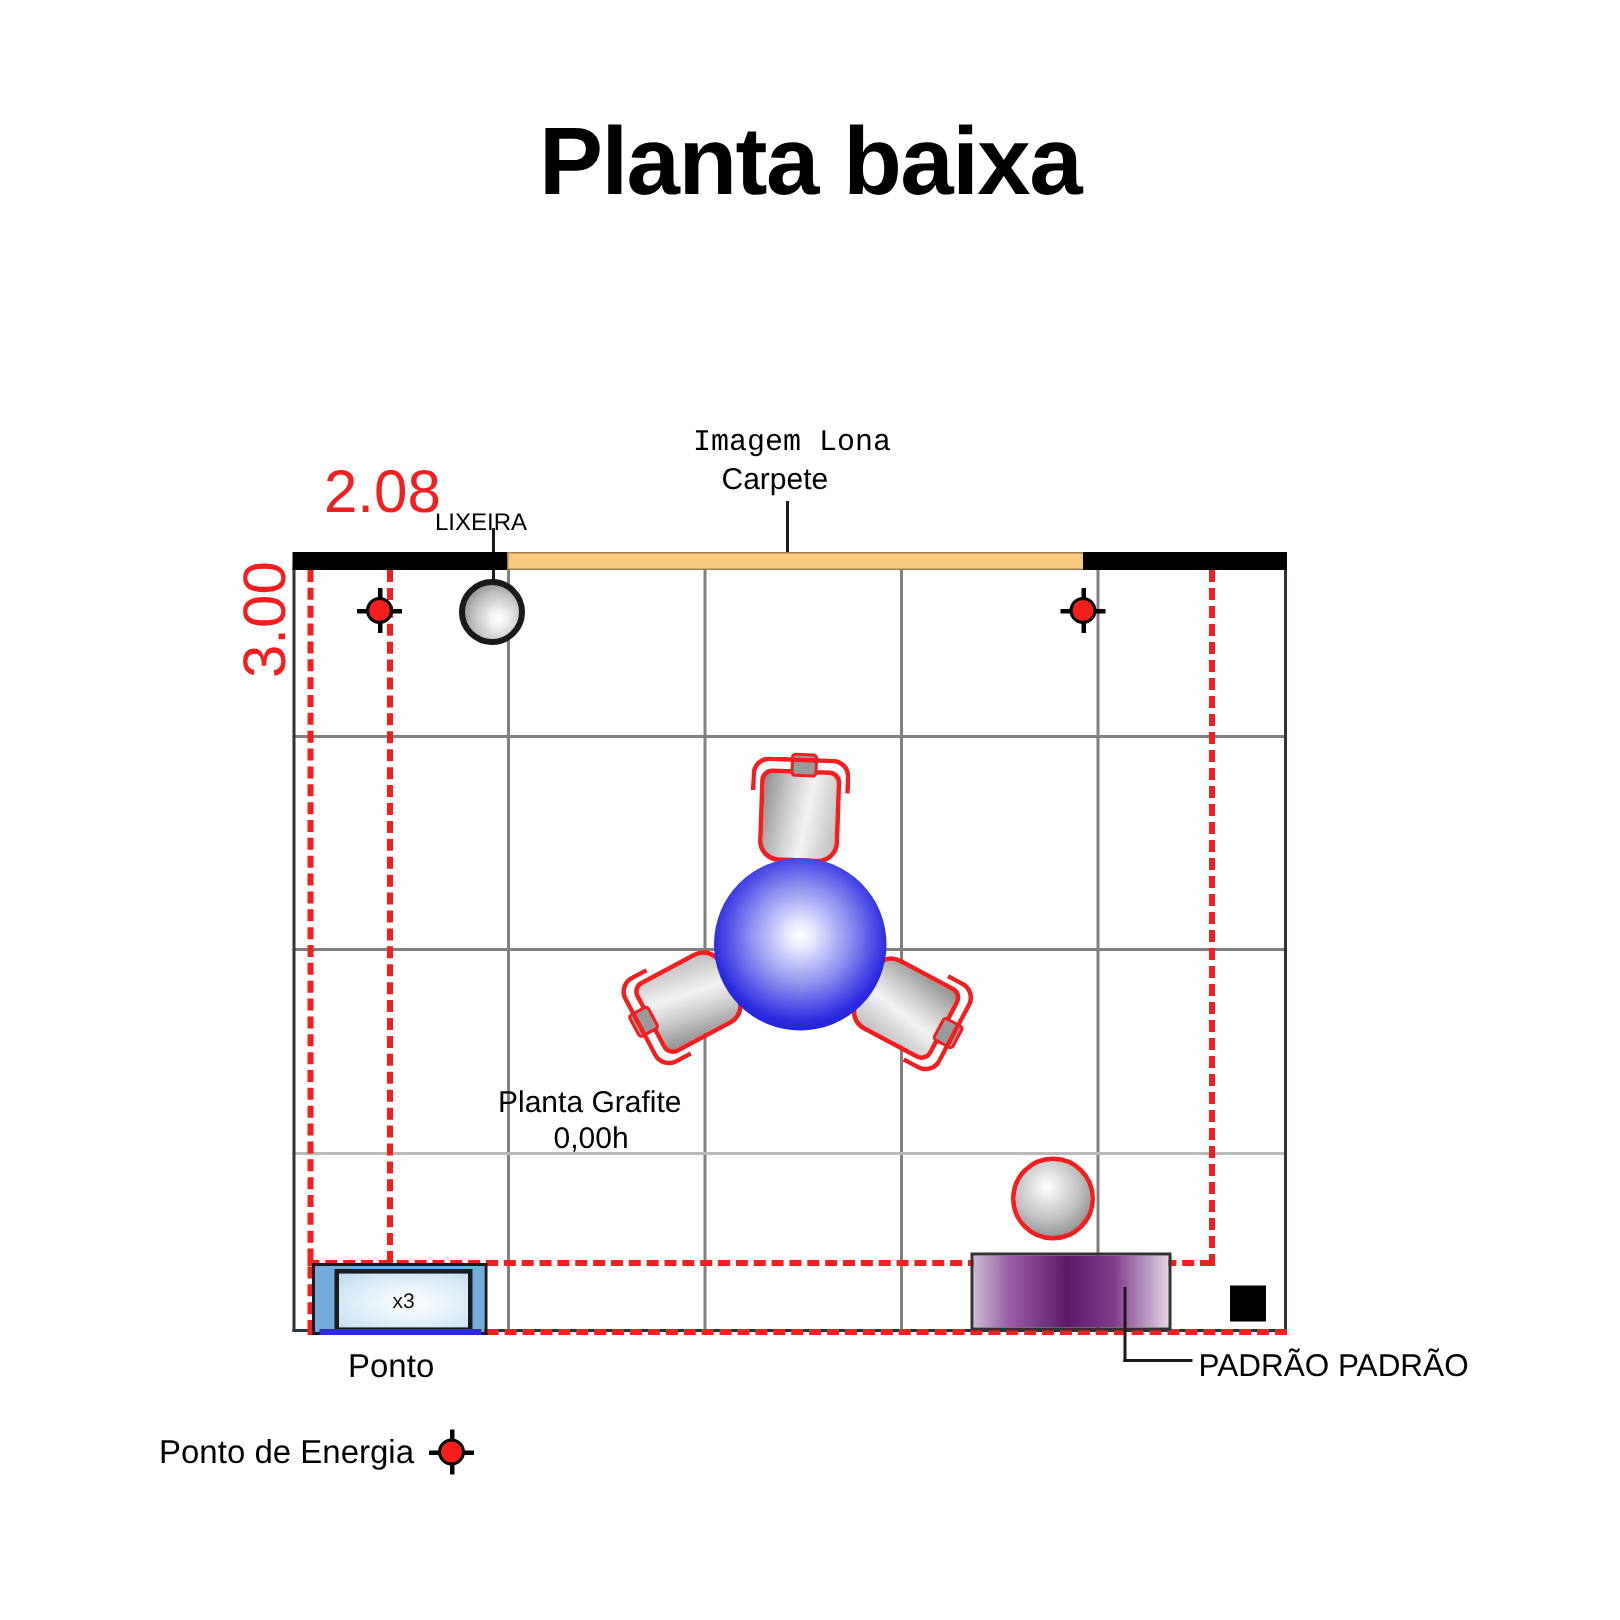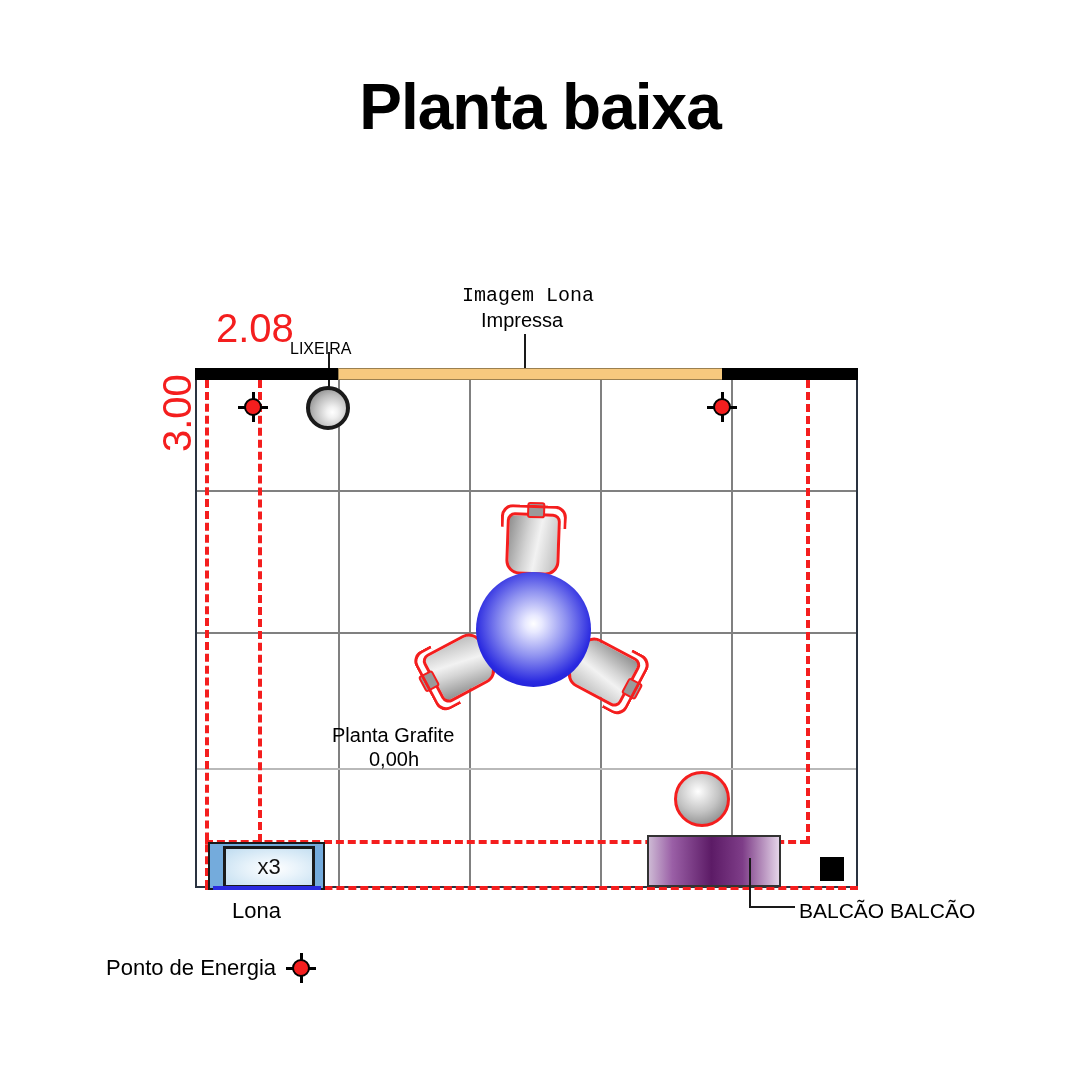--- a/index.html
+++ b/index.html
@@ -71,21 +71,21 @@
     border:3px solid #f41e1e;box-sizing:border-box;
   }
   .blackbox{position:absolute;background:#000;}
 
   
   .logo-panel{position:absolute;border:2px solid #1a1a1a;box-sizing:border-box;
     background:linear-gradient(90deg,#74abdc 0%,#74abdc 100%);}
   .logo-inner{position:absolute;border:3px solid #1a1a1a;box-sizing:border-box;
     background:radial-gradient(ellipse at 55% 55%, #ffffff 0%, #eaf4fb 35%, #bfdcf0 100%);
     display:flex;align-items:center;justify-content:center;
-    font-size:22px;color:#111;}
+    font-size:14px;color:#111;}
   .logo-underline{position:absolute;height:4px;background:#2a2ae0;}
 
   
   .energy{position:absolute;width:30px;height:30px;}
   .energy .dot{position:absolute;left:6px;top:6px;width:18px;height:18px;border-radius:50%;
     background:#f41e1e;border:2.5px solid #000;box-sizing:border-box;}
   .energy .hbar{position:absolute;left:0;top:14px;width:30px;height:2.5px;background:#000;}
   .energy .vbar{position:absolute;top:0;left:14px;height:30px;width:2.5px;background:#000;}
 
   
@@ -104,21 +104,21 @@
 <body>
 
 <div id="stage">
 
   <div class="title">Planta baixa</div>
 
   <div class="dim-red" style="left:216px;top:306px;">2.08</div>
   <div class="dim-red vert" style="left:155px;top:452px;">3.00</div>
 
   <div class="lbl" style="left:462px;top:284px;font-size:20px;font-family:Liberation Mono, monospace;">Imagem Lona</div>
-  <div class="lbl" style="left:481px;top:309px;font-size:20px;">Impressa</div>
+  <div class="lbl" style="left:481px;top:309px;font-size:20px;">Carpete</div>
   <div class="leader v" style="left:524px;top:334px;height:46px;"></div>
 
   <div class="lbl" style="left:290px;top:340px;font-size:16px;">LIXEIRA</div>
   <div class="leader v" style="left:328px;top:352px;height:56px;"></div>
 
   <div id="plan">
 
     <div class="gridline-v" style="left:143px;"></div>
     <div class="gridline-v" style="left:274px;"></div>
     <div class="gridline-v" style="left:405px;"></div>
@@ -168,25 +168,25 @@
       <div class="dot"></div>
     </div>
     <div class="energy" style="left:512px;top:24px;">
       <div class="hbar"></div>
       <div class="vbar"></div>
       <div class="dot"></div>
     </div>
 
   </div>
 
-  <div class="lbl" style="left:232px;top:898px;font-size:22px;">Lona</div>
+  <div class="lbl" style="left:232px;top:898px;font-size:22px;">Ponto</div>
 
   <div class="leader v" style="left:749px;top:858px;height:50px;"></div>
   <div class="leader h" style="left:749px;top:906px;width:46px;"></div>
-  <div class="lbl" style="left:799px;top:899px;font-size:21px;">BALCÃO BALCÃO</div>
+  <div class="lbl" style="left:799px;top:899px;font-size:21px;">PADRÃO PADRÃO</div>
 
   <div class="legend" style="left:106px;top:953px;">
     <span class="legend-text">Ponto de Energia</span>
     <span class="energy" style="position:relative;display:inline-block;width:30px;height:30px;">
       <span class="hbar"></span>
       <span class="vbar"></span>
       <span class="dot"></span>
     </span>
   </div>
 

